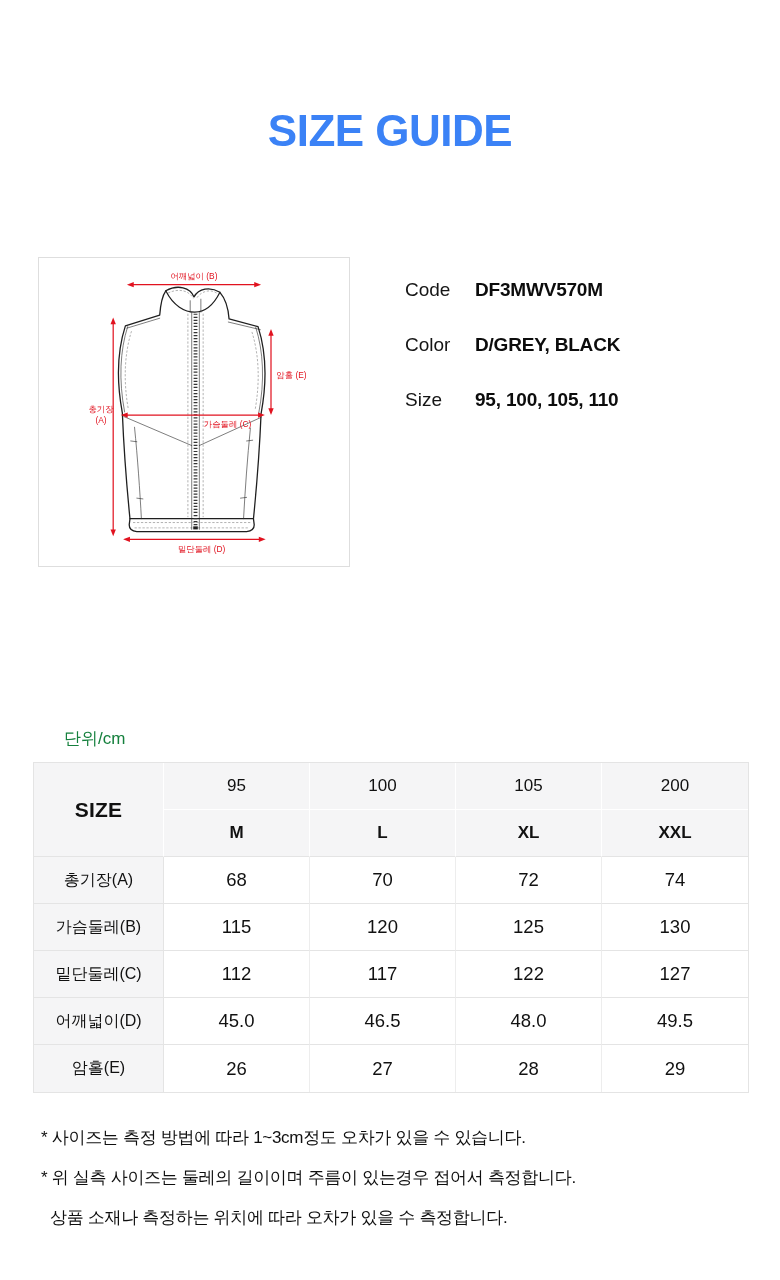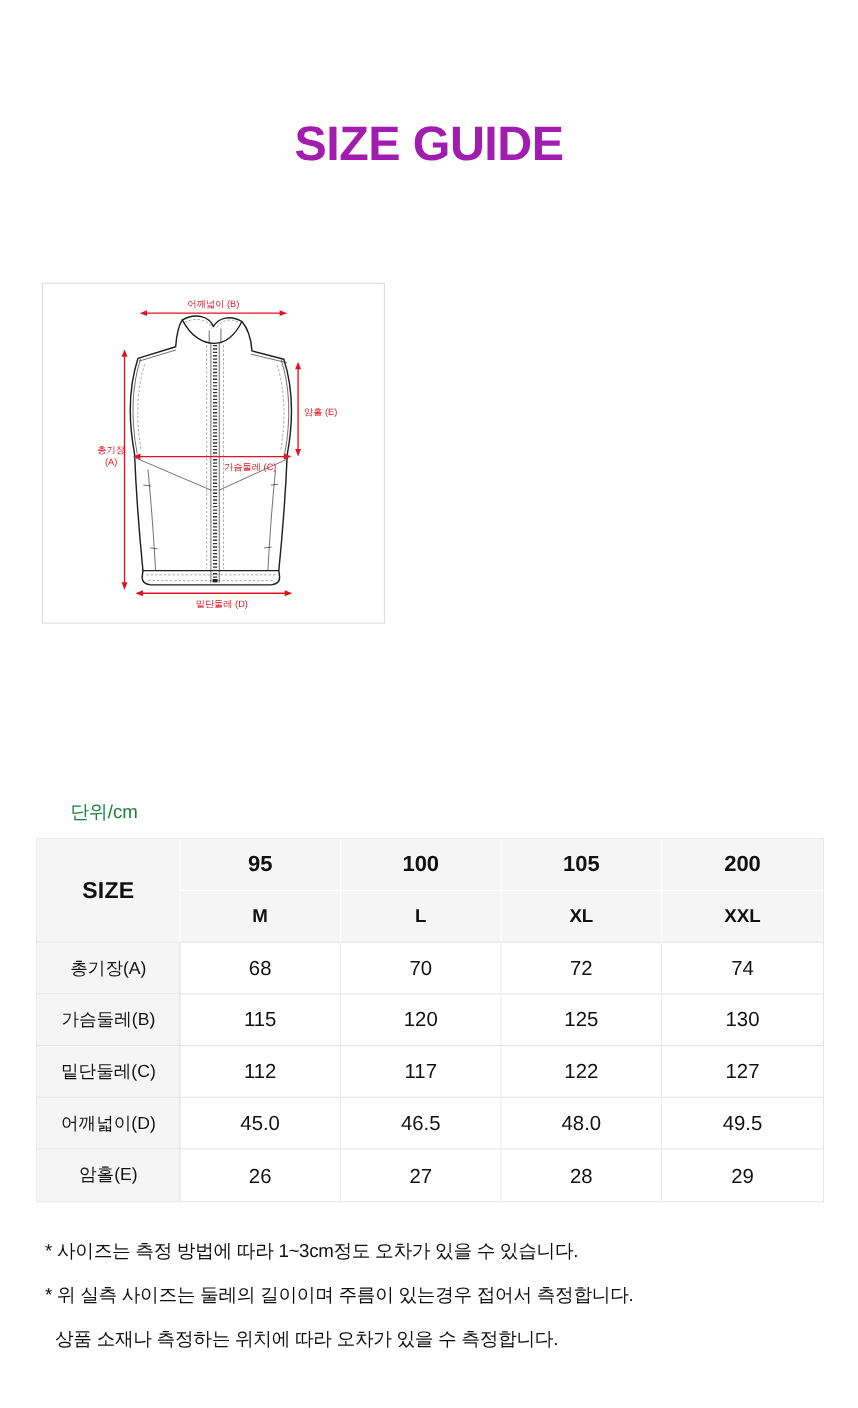--- a/index.html
+++ b/index.html
@@ -7,21 +7,21 @@
     --thbg:#f5f5f6;
     --border:#e4e4e4;
     --text:#111111;
   }
   html,body{margin:0;padding:0;background:#fff;}
   body{font-family:"Liberation Sans","DejaVu Sans",sans-serif;color:var(--text);}
   .page{position:relative;width:780px;height:1280px;background:#fff;overflow:hidden;}
 
   
   .page-title{position:absolute;top:106px;left:0;right:0;text-align:center;
-    font-size:44px;font-weight:700;letter-spacing:-0.5px;color:#a21caf;}
+    font-size:44px;font-weight:700;letter-spacing:-0.5px;color:#3b82f6;}
 
   
   .diagram-box{position:absolute;left:38px;top:257px;width:312px;height:310px;
     border:1px solid #dedede;box-sizing:border-box;background:#fff;}
   .diagram-box svg{display:block;width:100%;height:100%;}
   .ink{stroke:#1f1f1f;fill:none;stroke-width:1.6;stroke-linejoin:round;stroke-linecap:round;}
   .ink-thin{stroke:#2a2a2a;fill:none;stroke-width:0.8;stroke-linejoin:round;stroke-linecap:round;}
   .stitch{stroke:#8f8f8f;fill:none;stroke-width:0.9;stroke-dasharray:3 2.2;}
   .teeth{stroke:#333;fill:none;stroke-width:5;stroke-dasharray:1.6 2.4;}
   .silhouette{fill:#ffffff;stroke:#1f1f1f;stroke-width:1.7;stroke-linejoin:round;}
@@ -37,21 +37,21 @@
 
   
   .unit-label{position:absolute;left:64px;top:727px;font-size:17px;color:#15803d;}
 
   
   .size-table{position:absolute;left:33px;top:762px;width:714px;
     border-collapse:separate;border-spacing:0;border:1px solid var(--border);
     table-layout:fixed;box-sizing:border-box;}
   .size-table th,.size-table td{box-sizing:border-box;text-align:center;vertical-align:middle;
     height:47px;padding:0;}
-  .size-table .colhead{background:var(--thbg);font-size:20px;font-weight:700;
+  .size-table .colhead{background:var(--thbg);font-size:17px;font-weight:400;
     border-right:1px solid #fff;border-bottom:1px solid #fff;}
   .size-table .subhead{background:var(--thbg);font-size:17px;font-weight:600;
     border-right:1px solid #fff;border-bottom:1px solid var(--border);}
   .size-table .corner{background:var(--thbg);font-size:21px;font-weight:700;letter-spacing:0.2px;
     border-right:1px solid #fff;border-bottom:1px solid var(--border);}
   .size-table .rowhead{background:var(--thbg);font-size:16px;font-weight:500;
     border-right:1px solid var(--border);border-bottom:1px solid var(--border);}
   .size-table td{font-size:18.5px;font-weight:400;
     border-right:1px solid #ededed;border-bottom:1px solid var(--border);}
   .size-table .last{border-right:none;}
@@ -130,20 +130,34 @@
       <polygon class="red-fill" points="249,206 240,202.5 240,209.5"></polygon>
       <text class="red-text" x="200" y="222" text-anchor="middle">가슴둘레 (C)</text>
 
       <line class="red-line" x1="71" y1="369" x2="242" y2="369"></line>
       <polygon class="red-fill" points="63,369 72,365.5 72,372.5"></polygon>
       <polygon class="red-fill" points="250,369 241,365.5 241,372.5"></polygon>
       <text class="red-text" x="166" y="386" text-anchor="middle">밑단둘레 (D)</text>
     </svg>
   </div>
 
+  <div class="product-info">
+    <div class="info-row">
+      <div class="info-label">Code</div>
+      <div class="info-value">DF3MWV570M</div>
+    </div>
+    <div class="info-row">
+      <div class="info-label">Color</div>
+      <div class="info-value">D/GREY, BLACK</div>
+    </div>
+    <div class="info-row">
+      <div class="info-label">Size</div>
+      <div class="info-value">95, 100, 105, 110</div>
+    </div>
+  </div>
 
   <div class="unit-label">단위/cm</div>
 
   <table class="size-table">
     <colgroup>
       <col style="width:130px">
         <col style="width:146px">
         <col style="width:146px">
         <col style="width:146px">
         <col style="width:146px">

